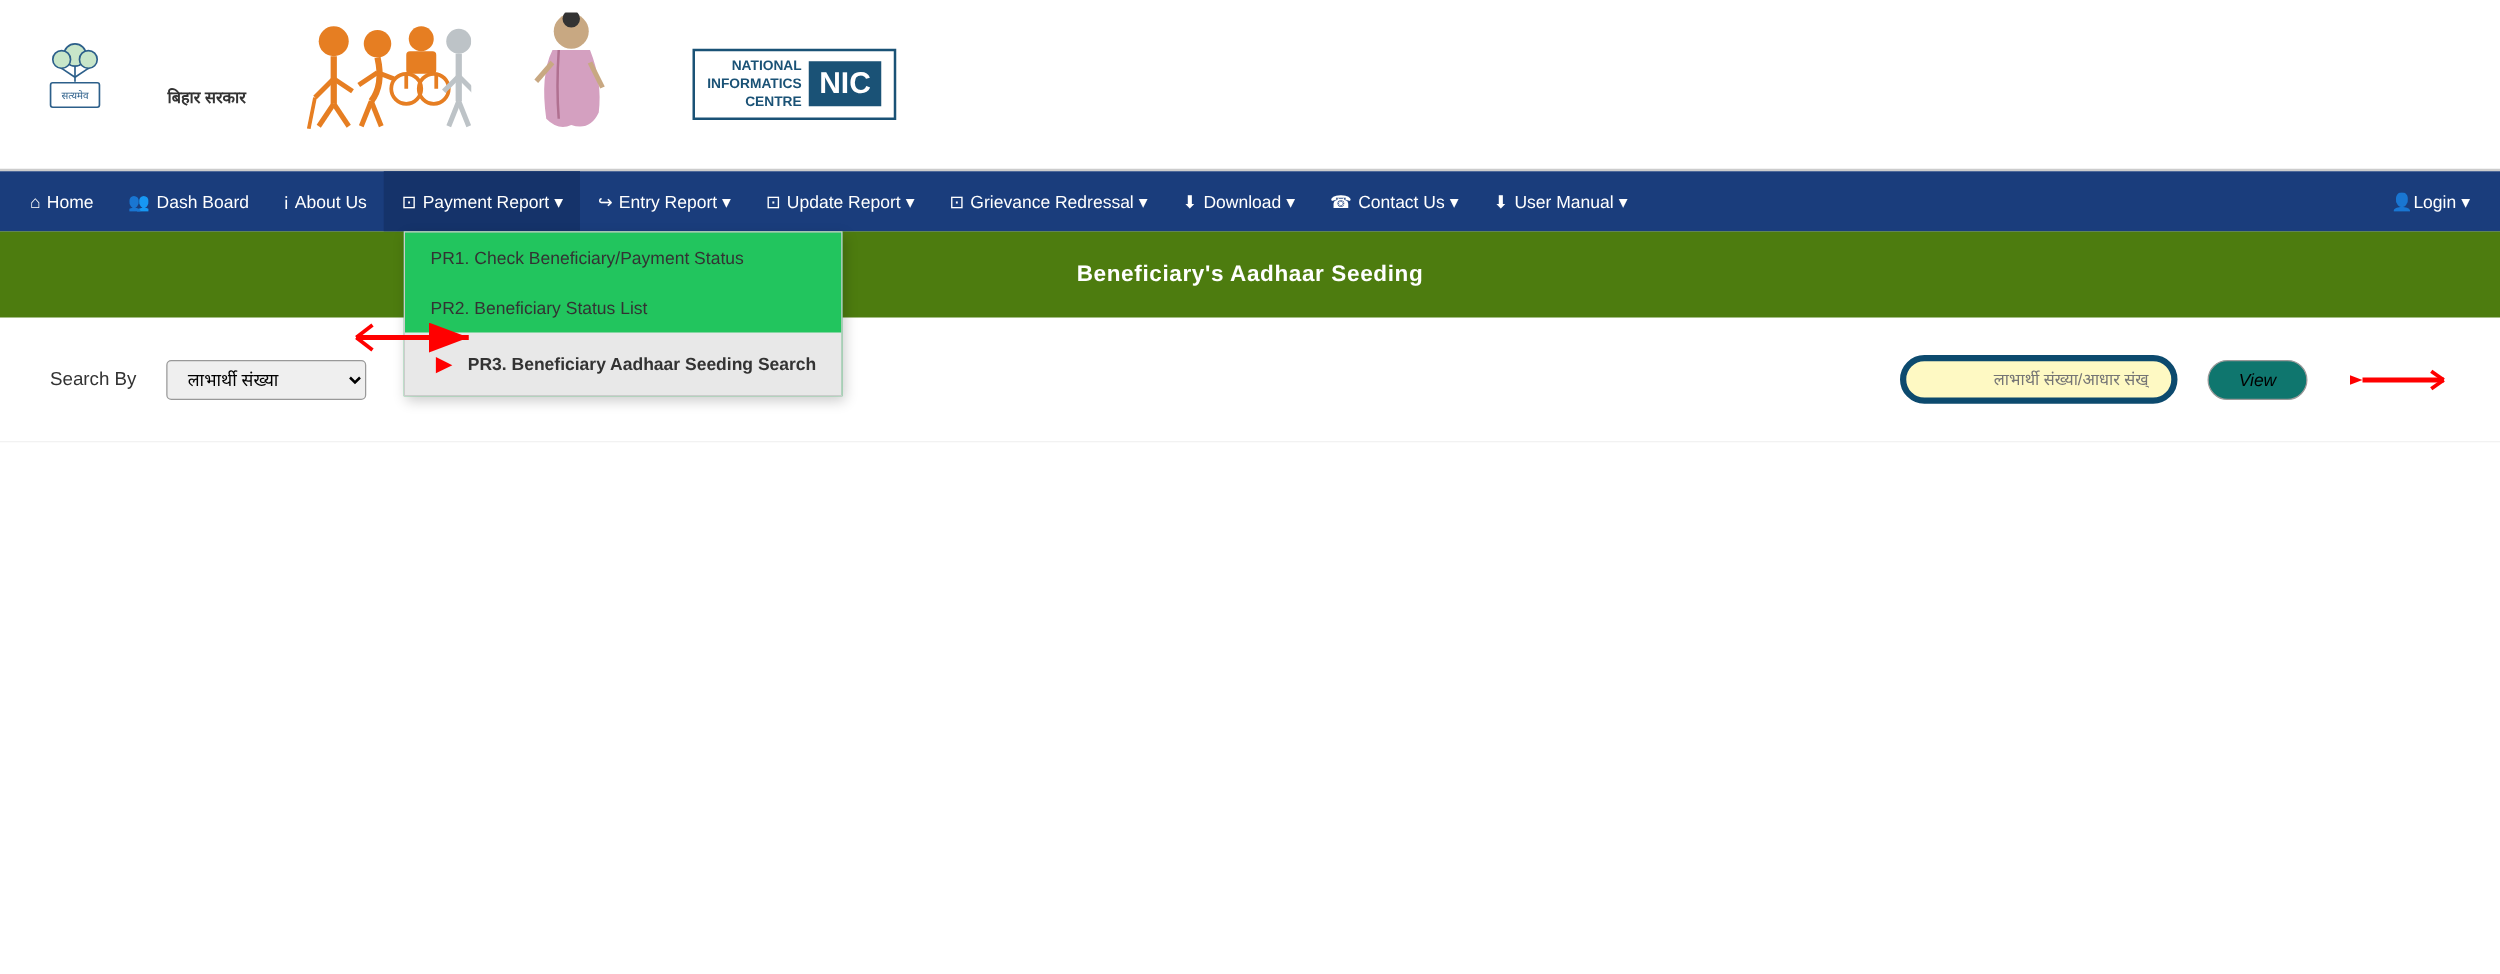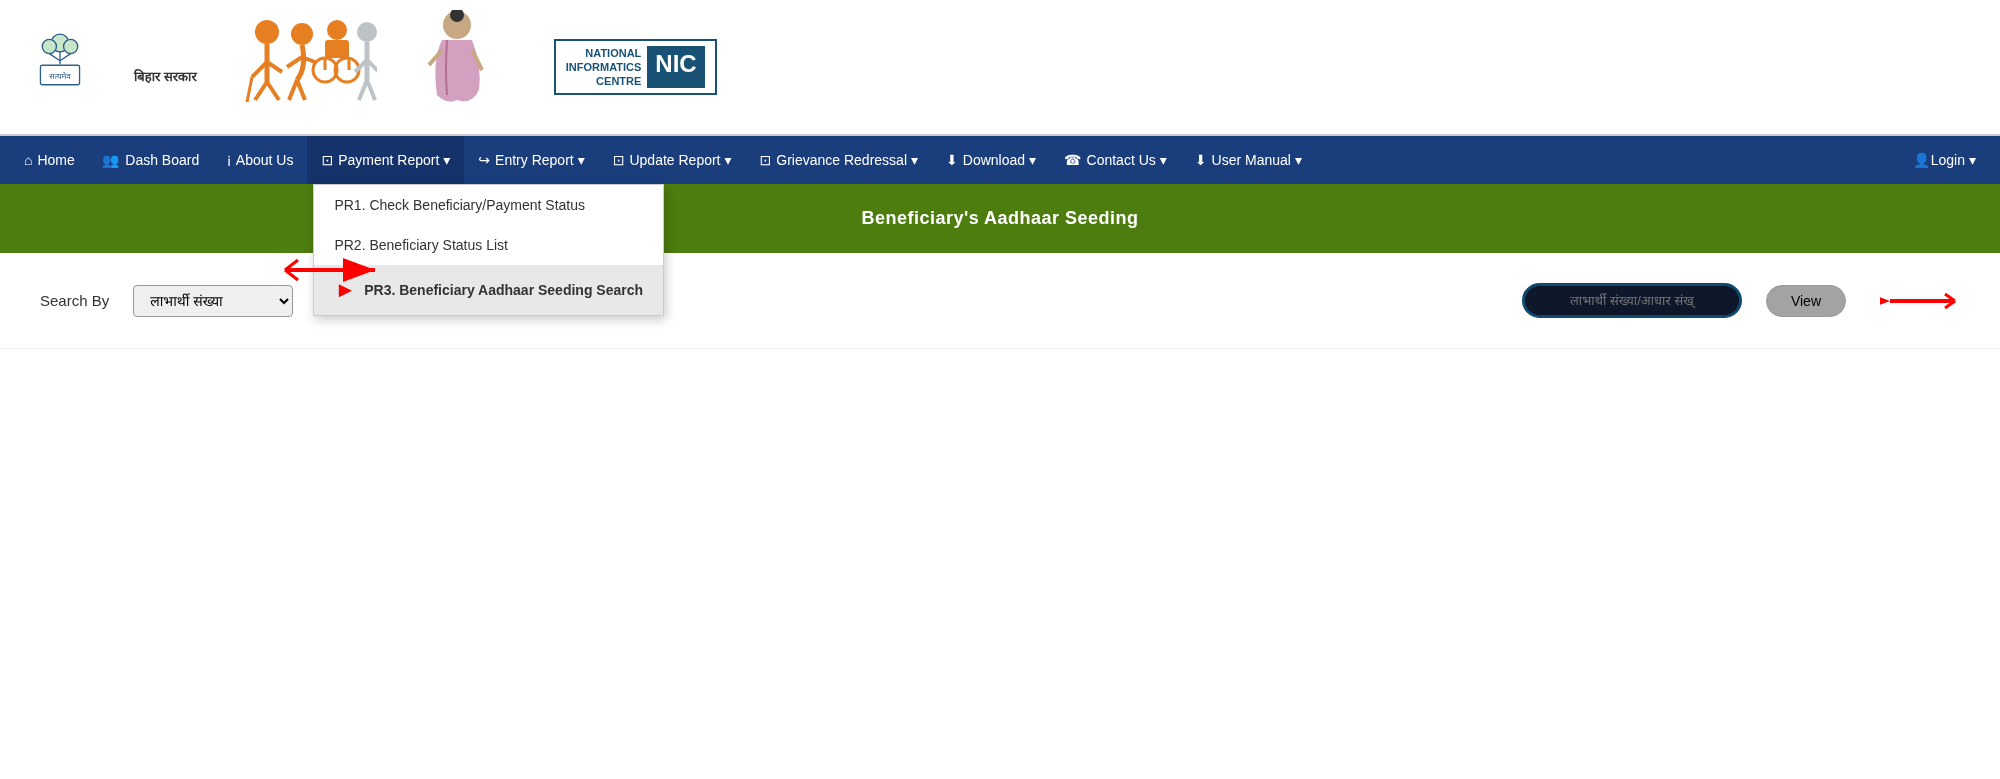--- a/index.html
+++ b/index.html
@@ -51,20 +51,21 @@
       margin: 0 20px;
     }
     .header-logo-right {
       min-width: 180px;
       display: flex;
       align-items: center;
       justify-content: flex-end;
     }
     .nic-logo {
       display: flex;
+      align-items: center;
       border: 2px solid #1a5276;
       padding: 5px 10px;
       margin-left: 37px;
     }
     .nic-text {
       font-size: 11px;
       font-weight: bold;
       color: #1a5276;
       line-height: 1.3;
       text-align: right;
@@ -110,22 +111,22 @@
       align-items: center;
       cursor: pointer;
     }
 
     
     .dropdown-container { position: relative; }
     .dropdown-menu {
       display: block;
       position: absolute;
       top: 48px;
-      left: 6px;
-      background: #ffffff;
+      left: 16px;
+      background: #22c55e;
       border: 1px solid #ccc;
       box-shadow: 2px 4px 10px rgba(0,0,0,0.2);
       z-index: 200;
       min-width: 320px;
     }
     .dropdown-item {
       padding: 12px 20px;
       font-size: 14px;
       color: #333;
       cursor: pointer;
@@ -161,37 +162,38 @@
     .search-select {
       border: 1px solid #999;
       border-radius: 4px;
       padding: 6px 12px;
       font-size: 14px;
       min-width: 160px;
       cursor: pointer;
     }
     .search-spacer { flex: 1; }
     .search-input-field {
-      border: 3px solid #0c4a6e;
+      border: 5px solid #0c4a6e;
       border-radius: 20px;
       padding: 7px 18px;
       font-size: 13px;
       color: #888;
       min-width: 220px;
-      text-align: center;
-      background: #0f172a;
+      text-align: right;
+      background: #fef9c3;
     }
     .view-btn {
       border: 1px solid #999;
       border-radius: 20px;
       padding: 7px 24px;
       font-size: 14px;
-      background: #a3a3a3;
+      background: #0f766e;
       cursor: pointer;
       font-weight: normal;
+      font-style: italic;
     }
   </style>
 </head>
 <body>
 
 <div class="header">
 
   <div class="header-logo-left">
     <svg class="bihar-emblem" viewBox="0 0 80 90" xmlns="http://www.w3.org/2000/svg">
 

